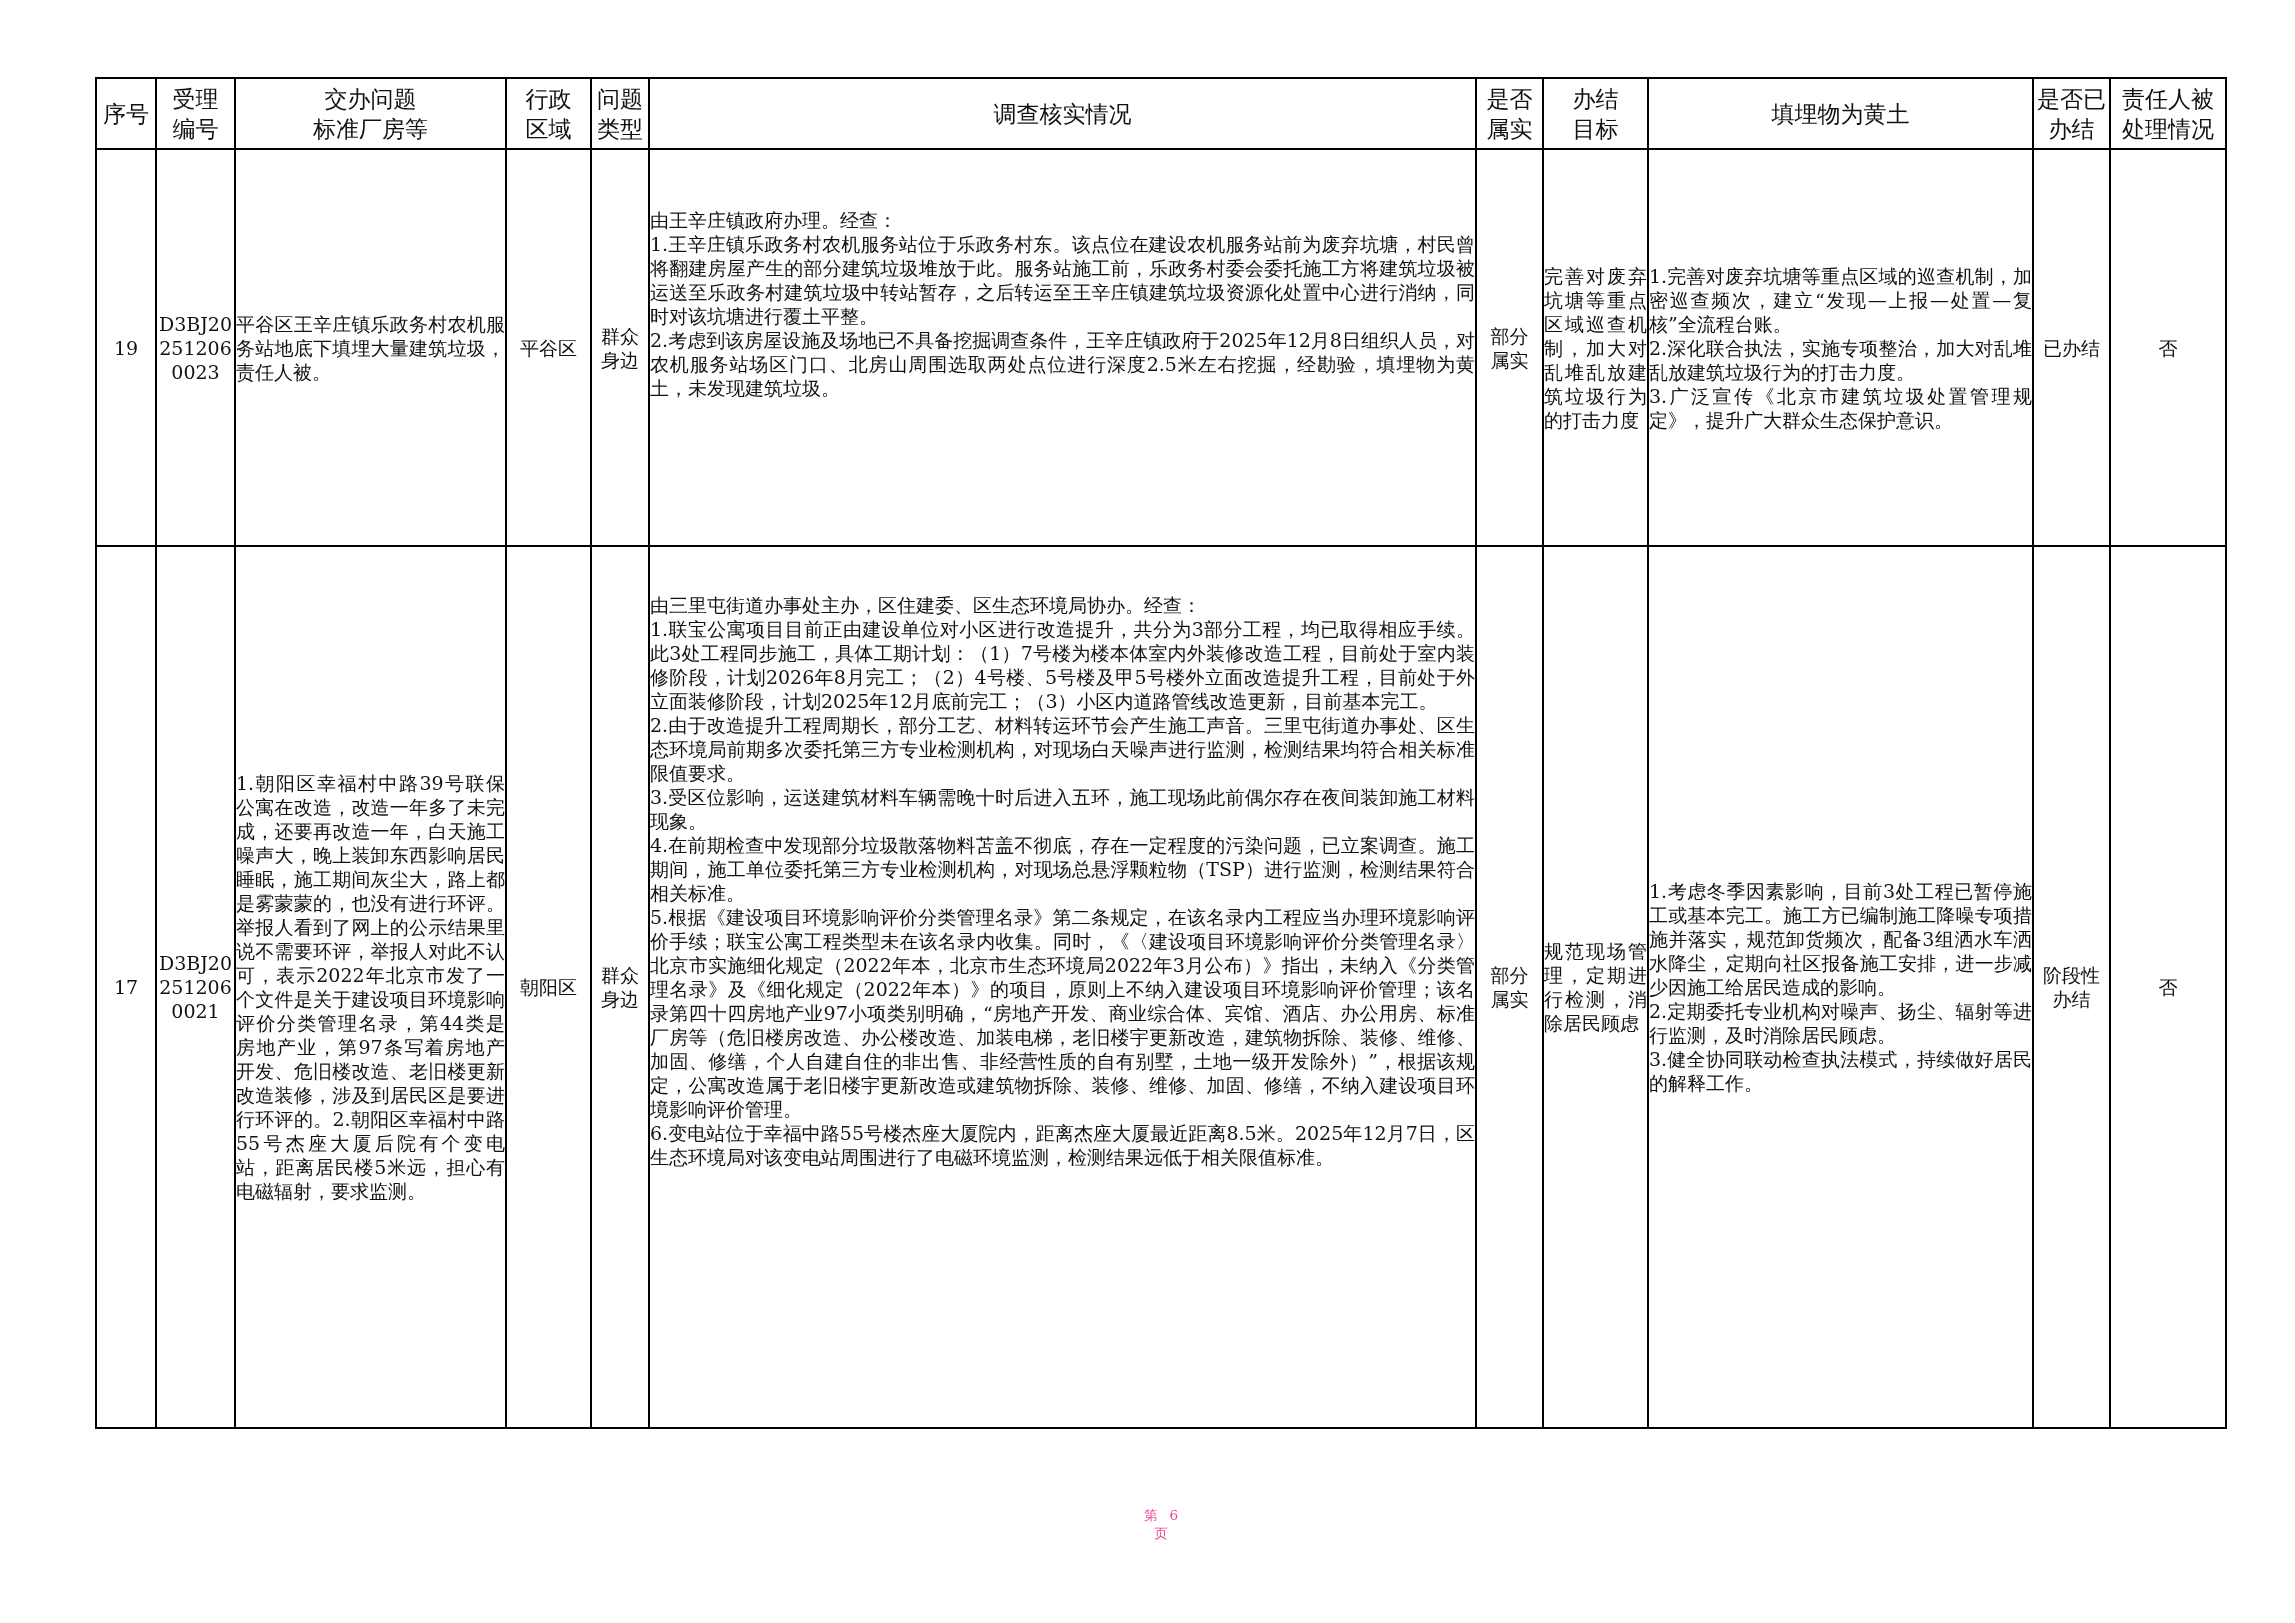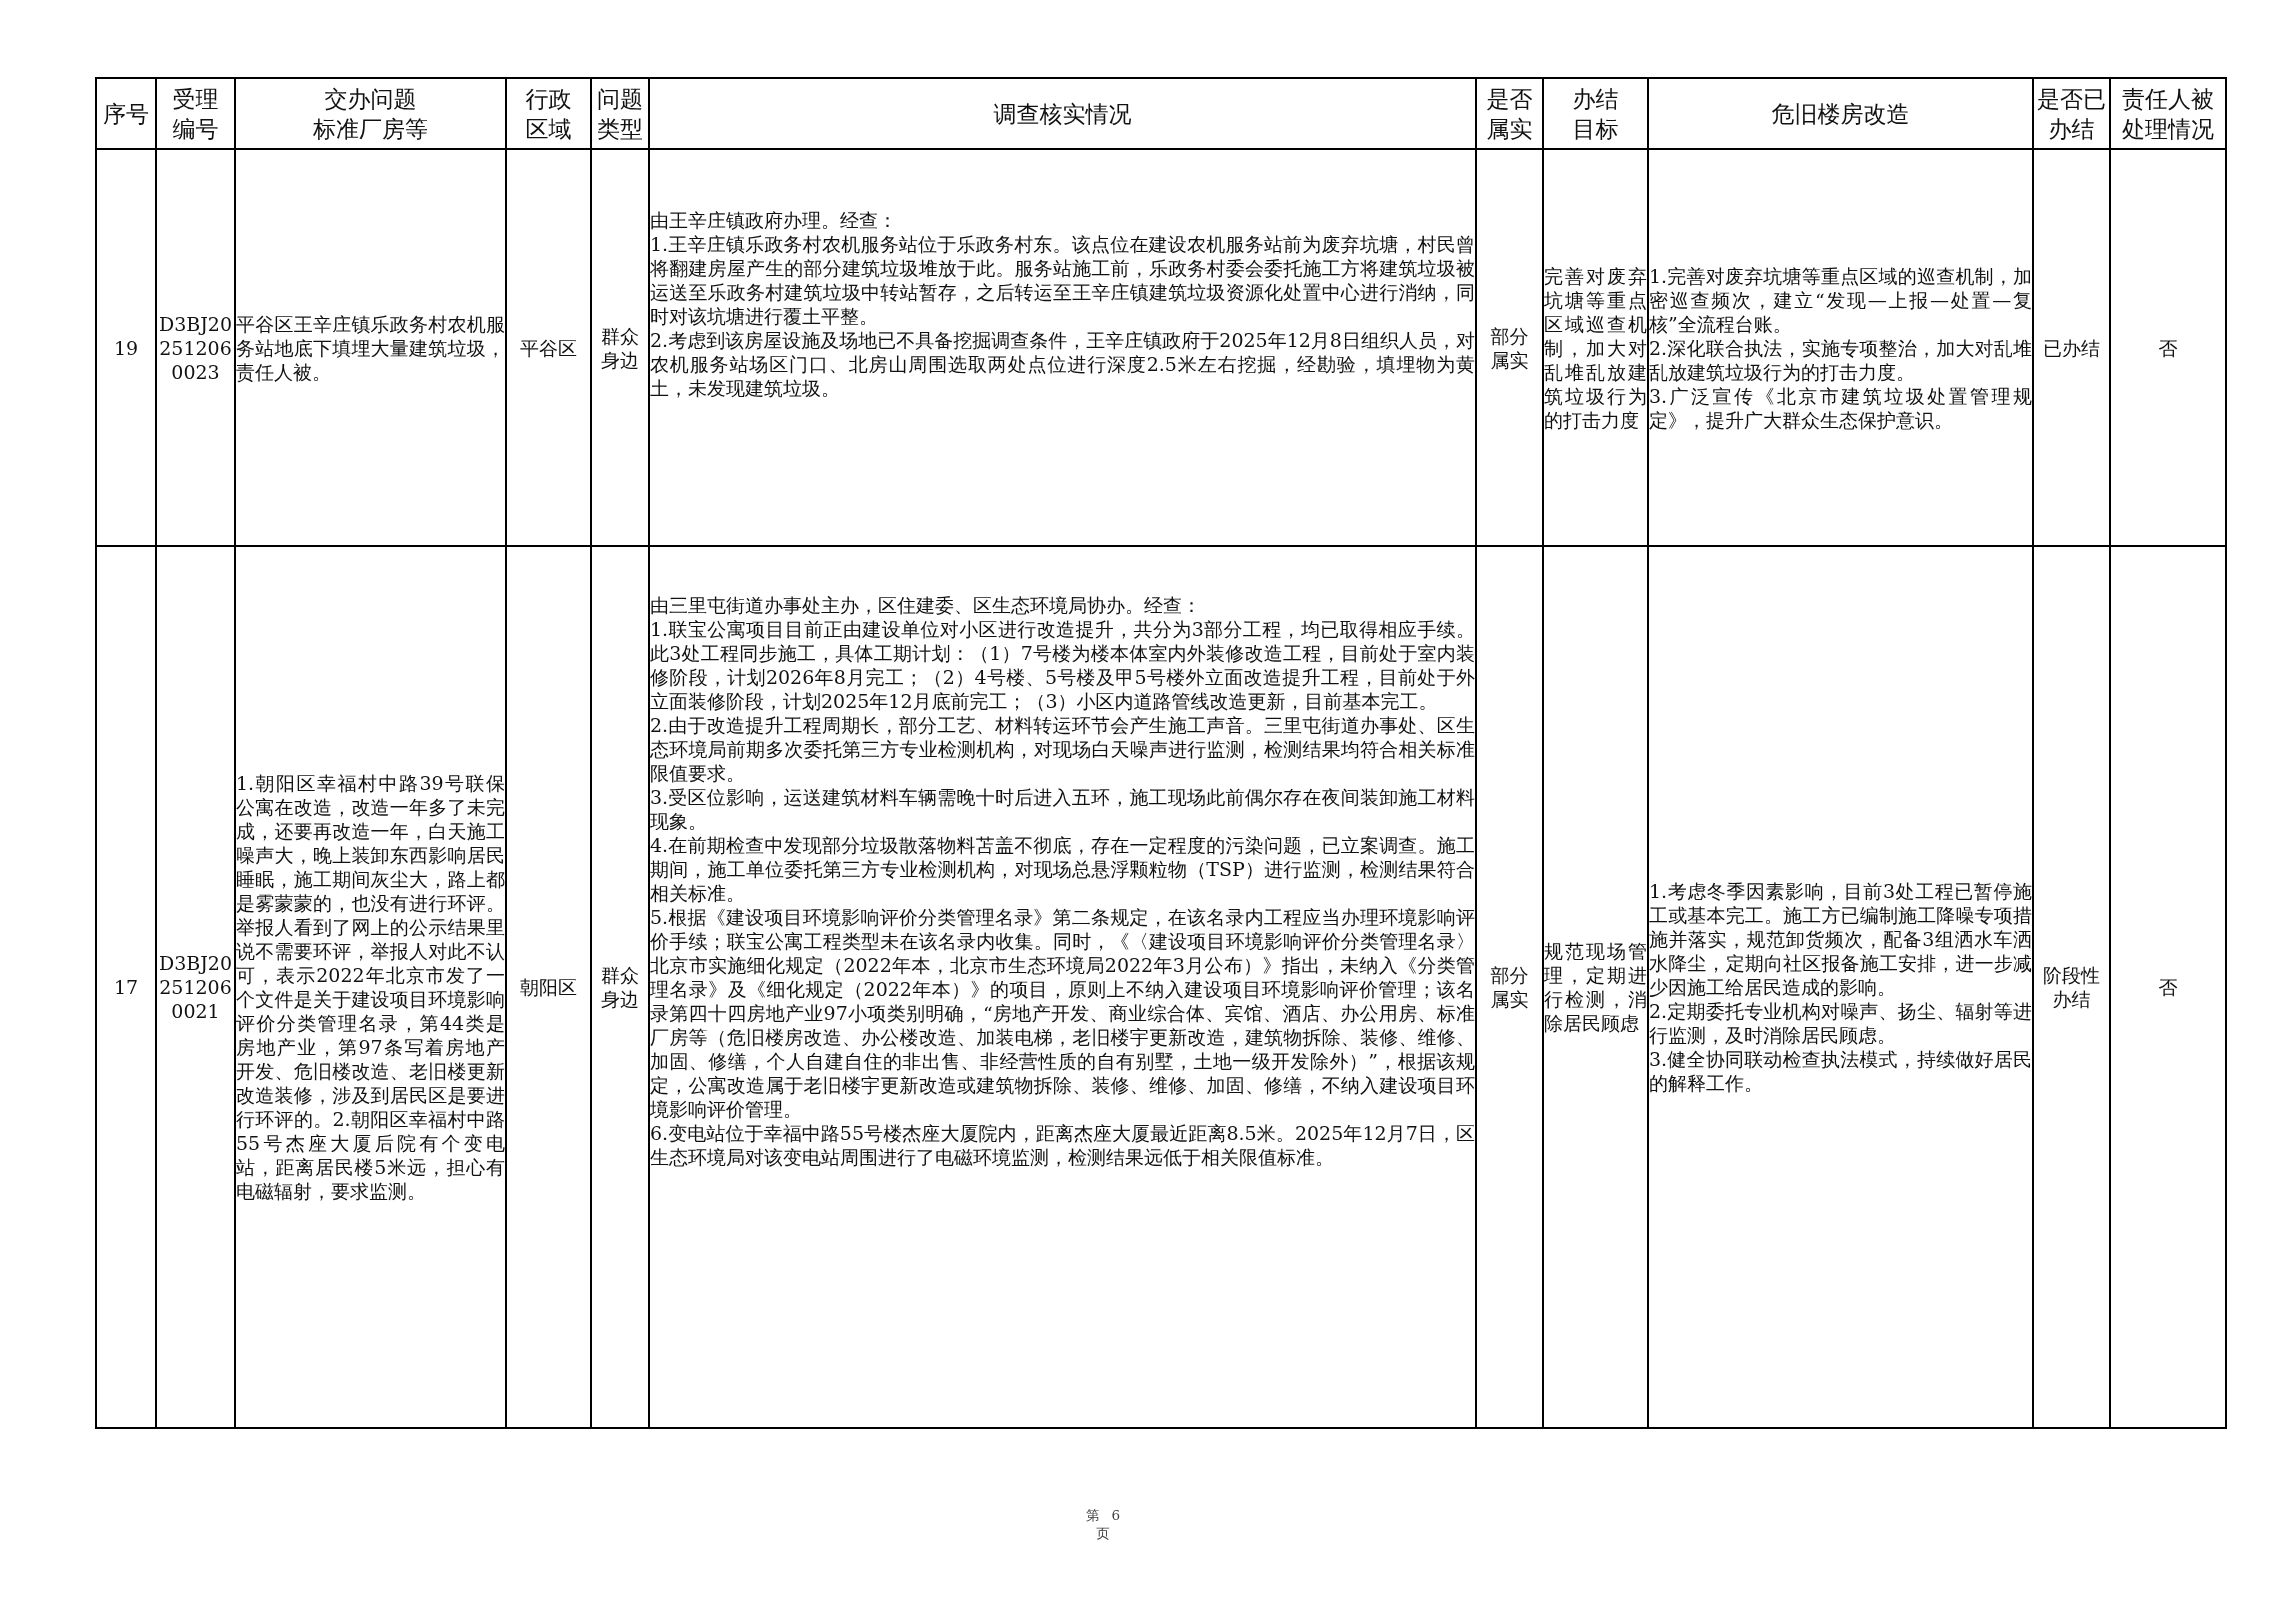--- a/index.html
+++ b/index.html
@@ -23,22 +23,22 @@
     font-size:19px; line-height:24px;
   }
   td.c { text-align:center; }
   td.j { text-align:justify; padding:0 3.9px;margin-top:44px; }
   .cell-text { white-space:pre-line; }
   tr.r16 td { height:337px; }
   tr.r17 td { height:834px;border-radius:27px; }
   .pad-top-16 { padding-top:58px !important; vertical-align:top !important; }
   .pad-top-17 { padding-top:46px !important; vertical-align:top !important; }
   .footer {
-    position:absolute; left:1076px; top:1507px; width:58px; text-align:center;
-    font-family:"DejaVu Serif","Liberation Serif",serif; font-size:13.5px; color:#404040;
+    position:absolute; left:1134px; top:1507px; width:58px; text-align:center;
+    font-family:"DejaVu Serif","Liberation Serif",serif; font-size:13.5px; color:#ec4899;
     letter-spacing:3.9px;
   }
 </style>
 </head>
 <body>
 
 <div class="page">
   <table class="report">
     <colgroup>
       <col style="width:60px">
@@ -62,21 +62,21 @@
 标准厂房等</th>
         <th class="cell-text">行政
 区域</th>
         <th class="cell-text">问题
 类型</th>
         <th class="cell-text">调查核实情况</th>
         <th class="cell-text">是否
 属实</th>
         <th class="cell-text">办结
 目标</th>
-        <th class="cell-text">危旧楼房改造</th>
+        <th class="cell-text">填埋物为黄土</th>
         <th class="cell-text">是否已
 办结</th>
         <th class="cell-text">责任人被
 处理情况</th>
       </tr>
     </thead>
     <tbody>
       <tr class="r16">
         <td class="c">19</td>
         <td class="c cell-text">D3BJ20

